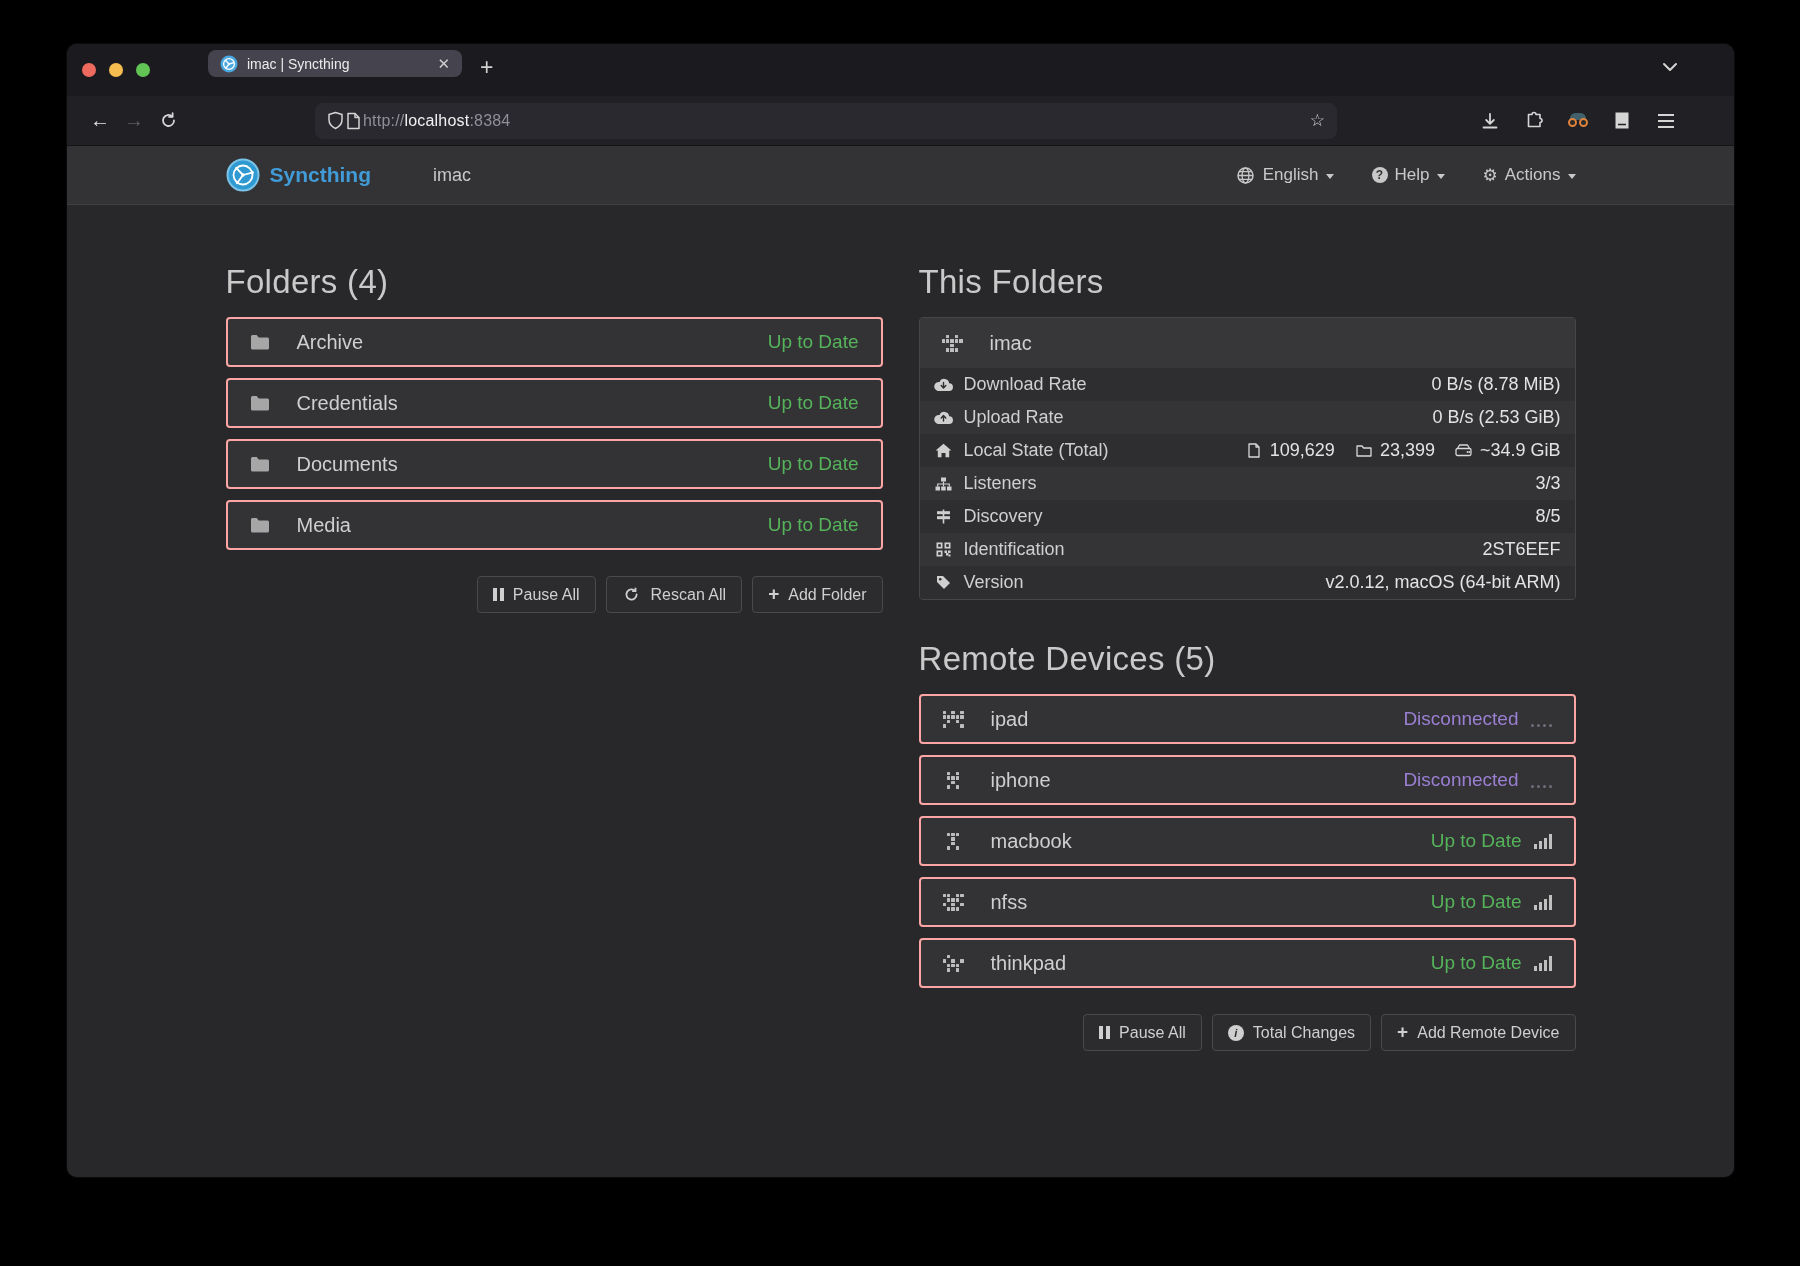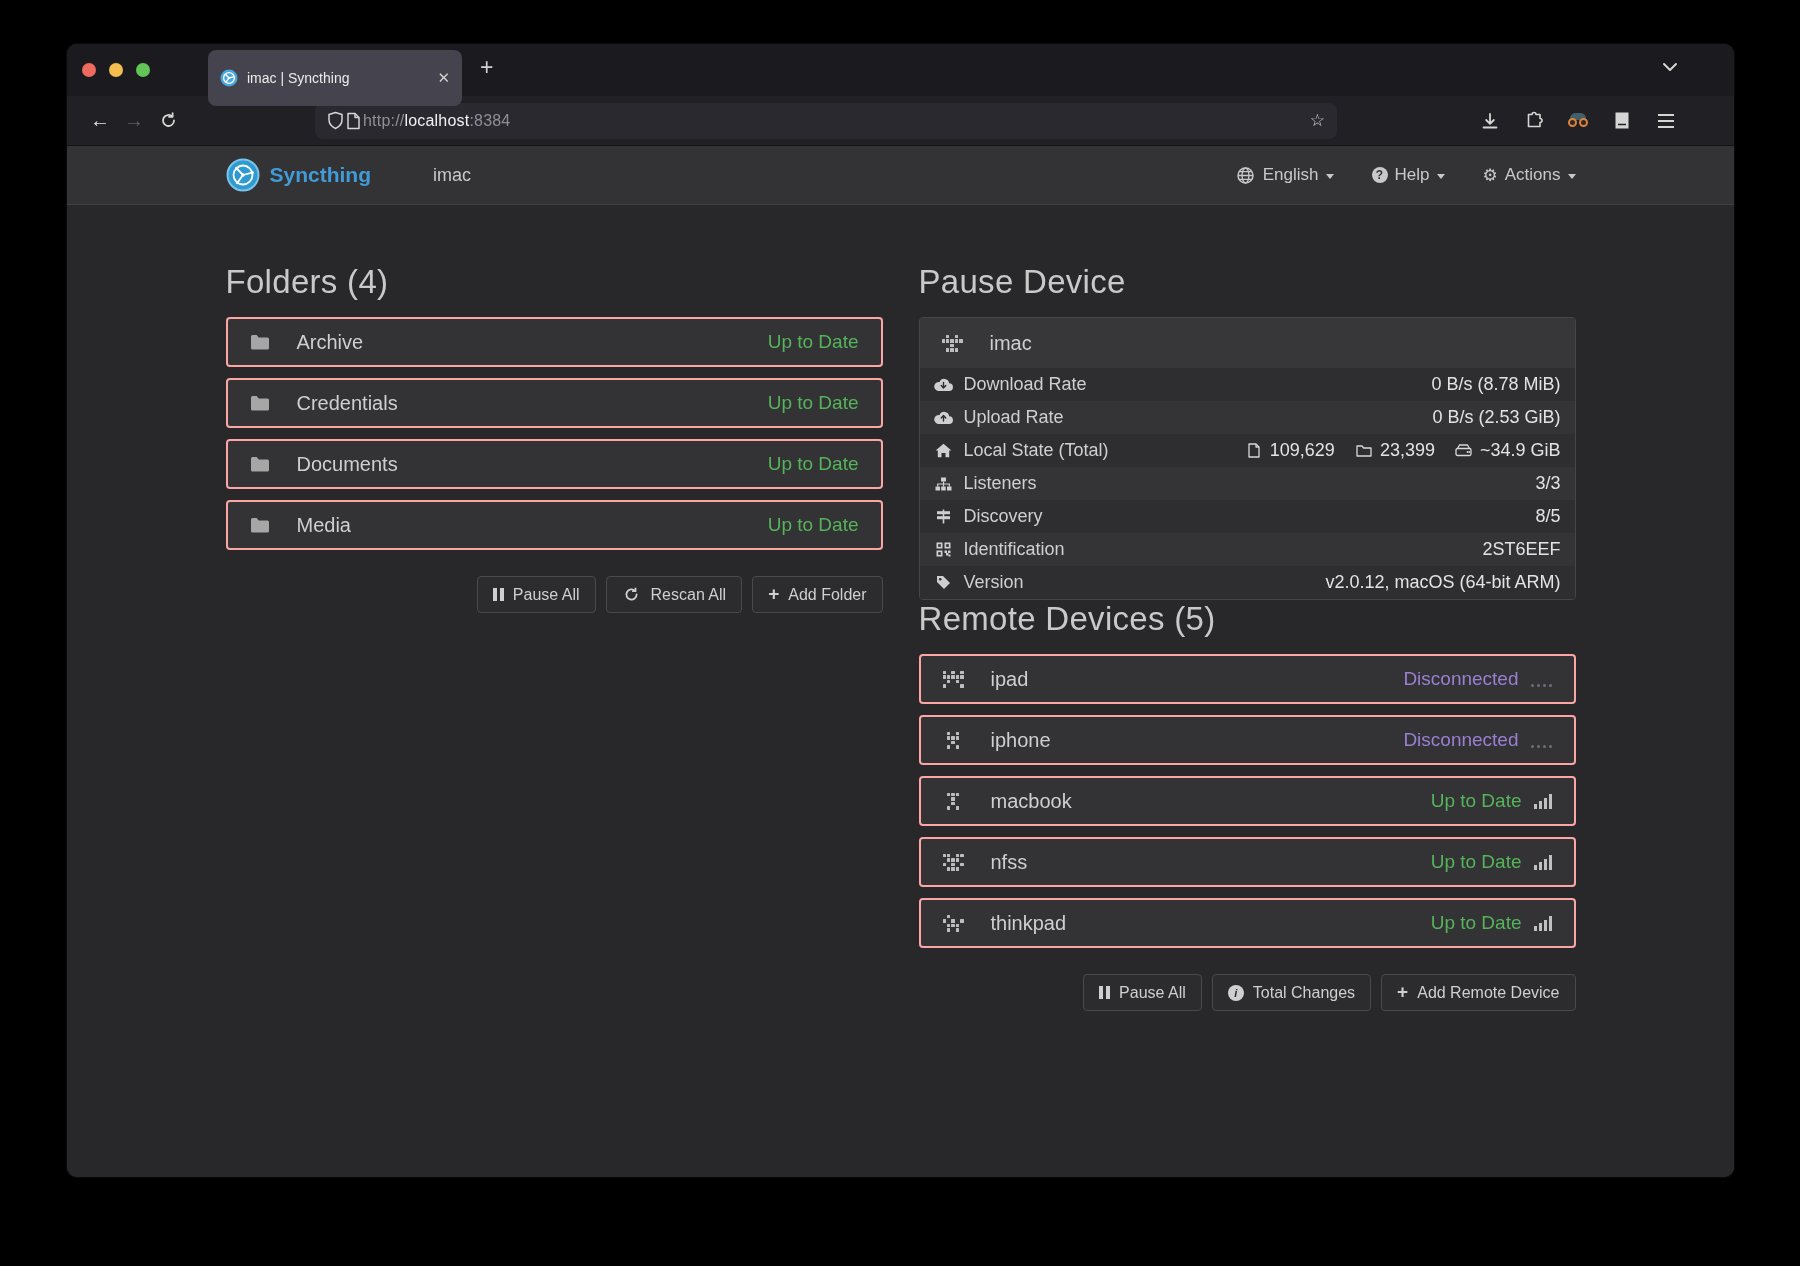--- a/index.html
+++ b/index.html
@@ -8,21 +8,21 @@
 
   .window { position:absolute; left:67px; top:44px; width:1667px; height:1133px;
             border-radius:10px; overflow:hidden; background:#28282a;
             box-shadow:0 0 0 1px #0a0a0a, 0 24px 70px rgba(0,0,0,.7); }
 
   
   .tabbar { height:52px; background:#1b1b1f; display:flex; align-items:center; position:relative; }
   .traffic { display:flex; gap:13px; padding-left:15px; }
   .traffic span { width:14px; height:14px; border-radius:50%; }
   .tl-red{background:#ee6a5f;} .tl-yellow{background:#f5bd4f;} .tl-green{background:#61c455;}
-  .tab { position:absolute; left:141px; top:6px; width:254px; height:56px; background:#45444e;
+  .tab { position:absolute; left:141px; top:6px; width:254px; height:27px; background:#45444e;
          border-radius:8px; display:flex; align-items:center; padding:0 12px; gap:9px; }
   .tab-title { color:#ececec; font-size:14px; flex:1; white-space:nowrap; overflow:hidden; }
   .tab-close { color:#cfcfcf; font-size:15px; cursor:default; }
   .newtab { position:absolute; left:413px; top:10px; color:#d0d0d0; font-size:23px; font-weight:300; }
   .tab-chevron { position:absolute; right:56px; top:18px; }
 
   .toolbar { height:50px; background:#202025; display:flex; align-items:center;
              padding:0 16px; border-bottom:1px solid #141417; }
   .navbtn { width:34px; height:34px; display:flex; align-items:center; justify-content:center;
             color:#e6e6e6; font-size:20px; border-radius:6px; }
@@ -91,21 +91,21 @@
   .identicon .on { background:#bdbdbd; }
   .identicon div { border-radius:0.5px; }
 
   .sig-bars { display:inline-flex; align-items:flex-end; gap:2px; height:15px; }
   .sig-bars i { display:block; width:3px; background:#c0c0c0; }
   .sig-bars i:nth-child(1){height:5px;} .sig-bars i:nth-child(2){height:8px;}
   .sig-bars i:nth-child(3){height:11px;} .sig-bars i:nth-child(4){height:15px;}
   .sig-none { display:inline-flex; align-items:flex-end; gap:3px; height:15px; }
   .sig-none i { display:block; width:3px; height:3px; background:#716d7c; border-radius:50%; }
 
-  .mt-remote { }
+  .mt-remote { margin-top:40px; }
   svg { display:block; }
 </style>
 </head>
 <body>
 
 <div class="window">
 
   <div class="tabbar">
     <div class="traffic">
       <span class="tl-red"></span>
@@ -299,21 +299,21 @@
             <span>Rescan All</span>
           </button>
           <button class="btn">
             <span class="plus-ic">+</span>
             <span>Add Folder</span>
           </button>
         </div>
       </div>
 
       <div>
-        <h1 class="section">Pause Device</h1>
+        <h1 class="section">This Folders</h1>
 
         <div class="device-panel">
           <div class="panel-head">
             <span class="identicon" style="grid-template-columns: repeat(5, 1fr);">
                 <div></div>
                 <div class="on"></div>
                 <div></div>
                 <div class="on"></div>
                 <div></div>
                 <div class="on"></div>

